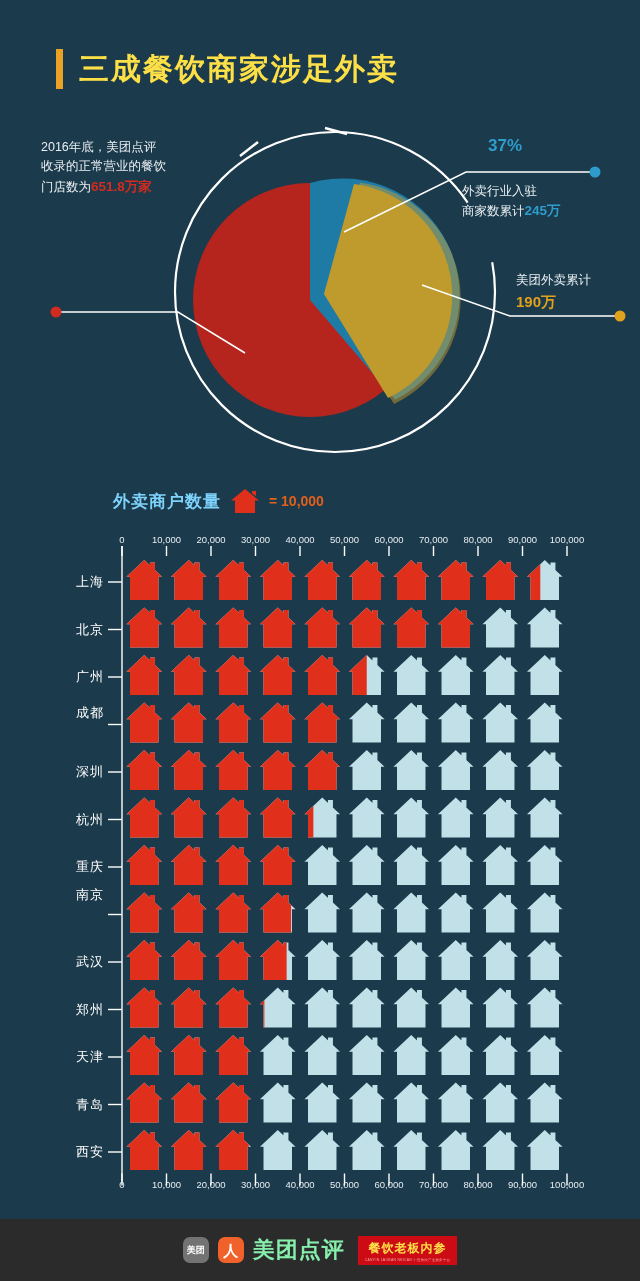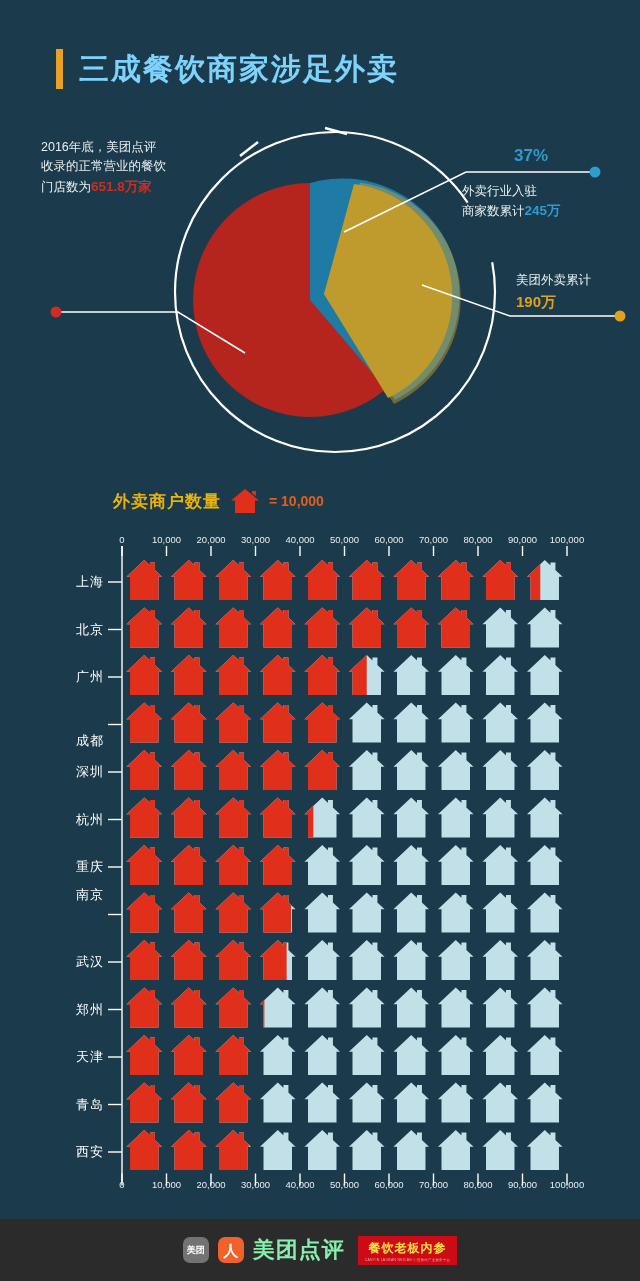--- a/index.html
+++ b/index.html
@@ -17,48 +17,48 @@
 
   
   #title-block {
     position: absolute; left: 56px; top: 49px;
     display: flex; align-items: center; gap: 16px;
   }
   #title-bar {
     width: 7px; height: 40px; background: #e9a126;
   }
   #title-text {
-    color: #7dd3fc; font-size: 30px; font-weight: bold;
+    color: #fde047; font-size: 30px; font-weight: bold;
     letter-spacing: 2px; line-height: 1;
   }
 
   
   #pie-section { position: absolute; left: 0; top: 120px; width: 640px; height: 340px; }
 
   #pie-svg { position: absolute; left: 0; top: 0; }
 
   .anno { position: absolute; color: #e8eef2; font-size: 12.5px; line-height: 1.55; }
   #anno-left { left: 41px; top: 18px; width: 190px; }
   #anno-left .hl { color: #d22b1f; font-weight: bold; font-size: 13.5px; }
 
   #anno-right-pct {
-    position: absolute; left: 488px; top: 26px;
-    color: #2e9ccc; font-size: 17px; font-weight: bold; margin-left: 26px;
+    position: absolute; left: 488px; top: 16px;
+    color: #2e9ccc; font-size: 17px; font-weight: bold;
   }
   #anno-right-top { left: 462px; top: 62px; width: 168px; }
   #anno-right-top .hl { color: #2e9ccc; font-weight: bold; font-size: 13.5px; }
 
   #anno-right-bot { left: 516px; top: 151px; width: 130px; }
   #anno-right-bot .hl { color: #e0a11c; font-weight: bold; font-size: 15px; }
 
   
   #picto-section { position: absolute; left: 0; top: 470px; width: 640px; height: 730px; }
 
   #legend { position: absolute; left: 113px; top: 18px; display: flex; align-items: center; gap: 9px; }
-  #legend-title { color: #eab308; font-size: 17px; font-weight: bold; letter-spacing: 1px; }
+  #legend-title { color: #7dd3fc; font-size: 17px; font-weight: bold; letter-spacing: 1px; }
   #legend-eq { color: #e0601c; font-size: 14px; font-weight: bold; }
 
   .axis-labels { position: absolute; left: 0; width: 640px; height: 14px; }
   .axis-labels span {
     position: absolute; color: #e8eef2; font-size: 9.5px;
     transform: translateX(-50%); white-space: nowrap;
   }
   #axis-top { top: 64px; }
   #axis-bottom { top: 709px; }
 
@@ -1621,21 +1621,21 @@
             L 530.51 676.8 L 526.95 676.8 Z
             M 550.446 662.4 L 555.4300000000001 662.4
             L 555.4300000000001 672 L 550.446 666.8 Z" fill="#e0301c"></path>
           </g>
         </g>
         <line x1="108" y1="682" x2="122" y2="682" stroke="#ffffff" stroke-width="1.4"></line>
       </svg>
   <div class="city-label" style="left: 24px; top: 103px;">上海</div>
       <div class="city-label" style="left: 24px; top: 150.5px;">北京</div>
       <div class="city-label" style="left: 24px; top: 198px;">广州</div>
-      <div class="city-label" style="left: 24px; top: 262px;">成都</div>
+      <div class="city-label" style="left: 24px; top: 234px;">成都</div>
       <div class="city-label" style="left: 24px; top: 293px;">深圳</div>
       <div class="city-label" style="left: 24px; top: 340.5px;">杭州</div>
       <div class="city-label" style="left: 24px; top: 388px;">重庆</div>
       <div class="city-label" style="left: 24px; top: 416px;">南京</div>
       <div class="city-label" style="left: 24px; top: 483px;">武汉</div>
       <div class="city-label" style="left: 24px; top: 530.5px;">郑州</div>
       <div class="city-label" style="left: 24px; top: 578px;">天津</div>
       <div class="city-label" style="left: 24px; top: 625.5px;">青岛</div>
       <div class="city-label" style="left: 24px; top: 673px;">西安</div>
     </div>

